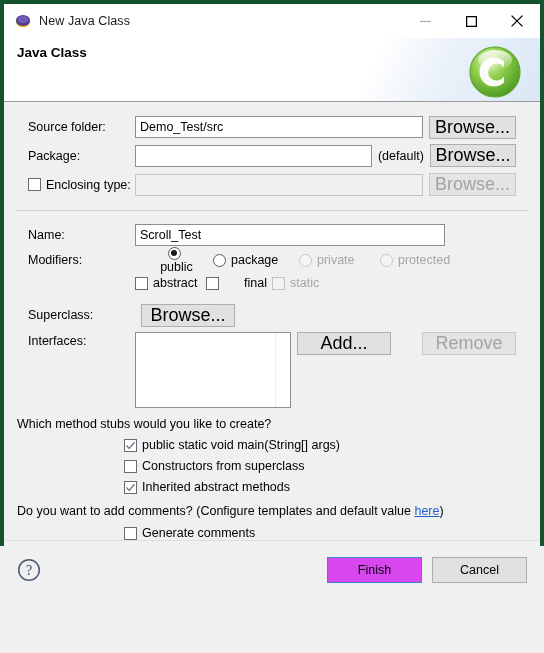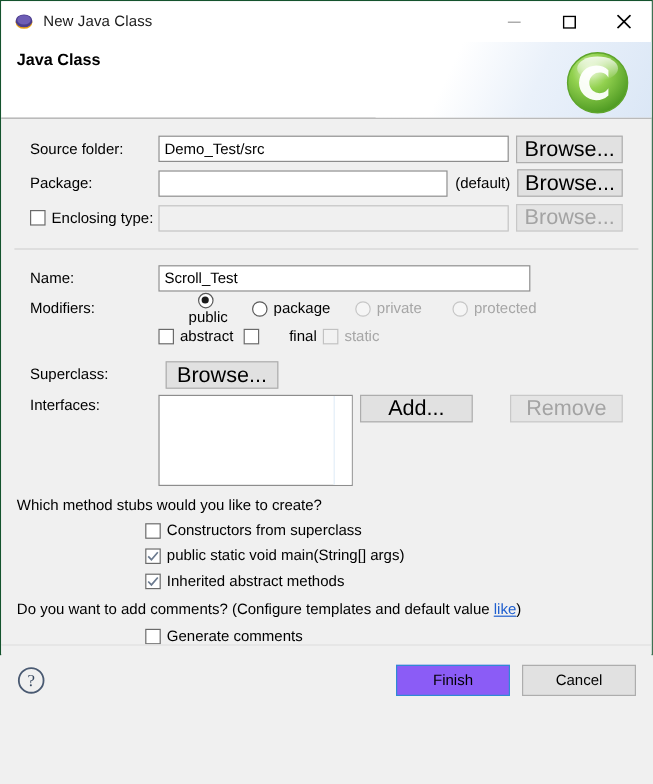--- a/index.html
+++ b/index.html
@@ -6,21 +6,21 @@
   body{
     width:544px;height:653px;overflow:hidden;
     font-family:"Liberation Sans", sans-serif;
     font-size:12px;color:#000;
     background:#f0f0f0;
     -webkit-font-smoothing:antialiased;
   }
   .dialog{
     position:absolute;left:0;top:0;width:544px;height:546px;
     box-sizing:border-box;
-    border:1px solid #14532d;
+    border:4px solid #14532d;
     background:#f0f0f0;
     display:flex;flex-direction:column;
   }
   
   .titlebar{
     height:34px;flex:0 0 34px;background:#ffffff;
     display:flex;align-items:center;position:relative;
   }
   .title-icon{width:16px;height:16px;margin-left:11px;margin-right:8px;flex:0 0 16px;position:relative;}
   .title-text{font-size:12.5px;color:#1a1a1a;letter-spacing:.1px;}
@@ -93,21 +93,21 @@
     display:flex;align-items:center;padding:0 13px;box-sizing:border-box;position:relative;
   }
   .help{width:24px;height:24px;}
   .footer-btns{margin-left:auto;display:flex;gap:10px;}
   .fbtn{
     width:95px;height:26px;box-sizing:border-box;
     border:1px solid #adadad;background:#e1e1e1;
     font-family:"Liberation Sans", sans-serif;font-size:12.5px;color:#000;
     display:flex;align-items:center;justify-content:center;
   }
-  .fbtn.default{border:1px solid #2f8ad4;background:#8b5cf6;}
+  .fbtn.default{border:1px solid #2f8ad4;background:#d946ef;}
   .link{color:#1f5fcf;text-decoration:underline;}
 </style>
 </head>
 <body>
 
 <div class="dialog">
 
   <div class="titlebar">
     <span class="title-icon">
       <svg width="16" height="16" viewBox="0 0 16 16">
@@ -242,44 +242,44 @@
       <div style="margin-left:6px;display:flex;flex-direction:row;gap:31px;">
         <div class="btn" style="width:94px;">Add...</div>
         <div class="btn dis" style="width:94px;">Remove</div>
       </div>
     </div>
 
     <div style="padding:0 13px;margin-top:9px;">
       <div class="lbl">Which method stubs would you like to create?</div>
 
       <div class="opt" style="margin-left:107px;margin-top:7px;">
-        <span class="cb"></span>
-        <span class="t">Constructors from superclass</span>
-      </div>
-
-      <div class="opt" style="margin-left:107px;margin-top:7px;">
         <span class="cb">
           <svg width="11" height="11" viewBox="0 0 11 11">
               <polyline points="1.5,5.6 4.2,8.4 9.5,2.2" fill="none" stroke="#6b7a8f" stroke-width="1.4"></polyline>
             </svg>
         </span>
         <span class="t">public static void main(String[] args)</span>
+      </div>
+
+      <div class="opt" style="margin-left:107px;margin-top:7px;">
+        <span class="cb"></span>
+        <span class="t">Constructors from superclass</span>
       </div>
 
       <div class="opt" style="margin-left:107px;margin-top:7px;">
         <span class="cb">
           <svg width="11" height="11" viewBox="0 0 11 11">
               <polyline points="1.5,5.6 4.2,8.4 9.5,2.2" fill="none" stroke="#6b7a8f" stroke-width="1.4"></polyline>
             </svg>
         </span>
         <span class="t">Inherited abstract methods</span>
       </div>
 
       <div class="lbl" style="margin-top:10px;">
-        <span>Do you want to add comments? (Configure templates and default value </span><a class="link" href="#">like</a><span>)</span>
+        <span>Do you want to add comments? (Configure templates and default value </span><a class="link" href="#">here</a><span>)</span>
       </div>
 
       <div class="opt" style="margin-left:107px;margin-top:8px;">
         <span class="cb"></span>
         <span class="t">Generate comments</span>
       </div>
     </div>
 
   </div>
 

